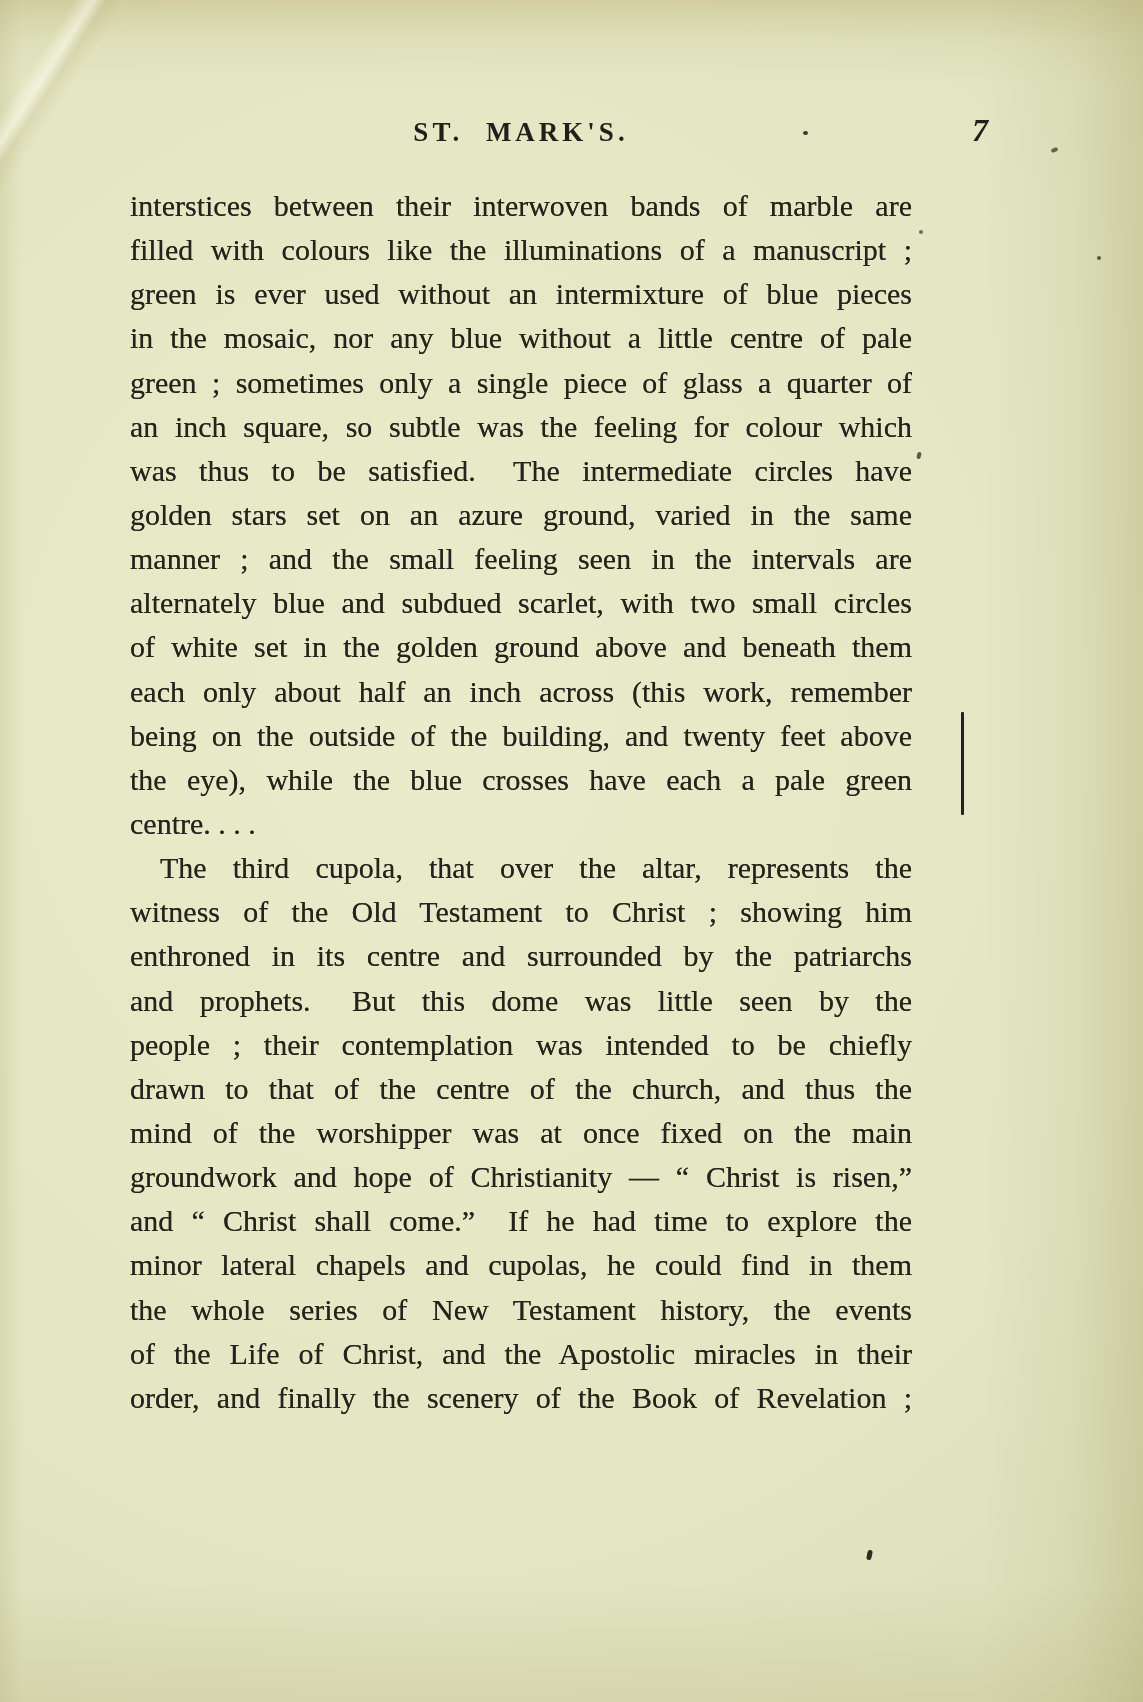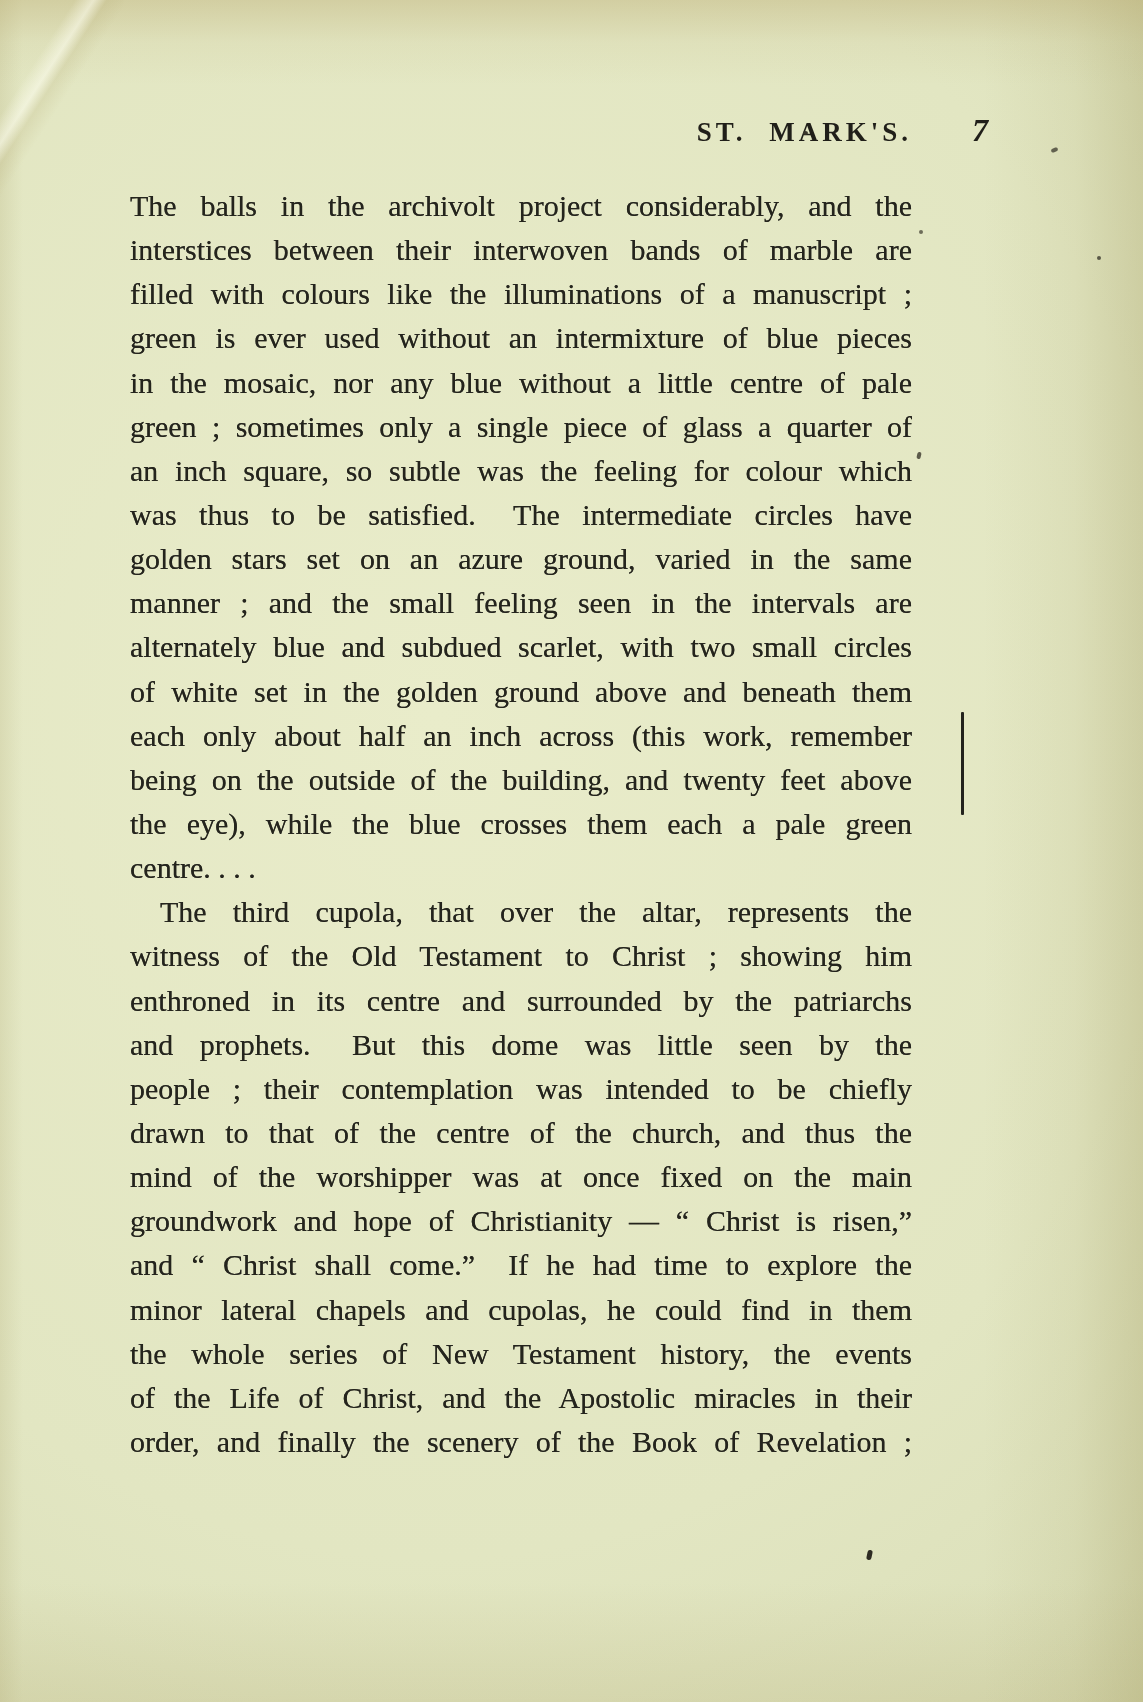--- a/index.html
+++ b/index.html
@@ -18,21 +18,21 @@
     color: #24241d;
   }
   .crease {
     position:absolute; left:-30px; top:-20px; width:140px; height:230px;
     background: linear-gradient(115deg, rgba(255,255,240,0.0) 40%, rgba(252,252,238,0.55) 47%, rgba(190,182,130,0.25) 52%, rgba(255,255,240,0) 60%);
     transform: rotate(8deg);
     pointer-events:none;
   }
   .running-header {
     position:absolute; left:130px; top:117px; width:782px;
-    text-align:right;
+    text-align:center;
     font-weight:bold; font-size:27px; letter-spacing:4px; word-spacing:12px;
     color:#201f19;
   }
   .page-number {
     position:absolute; left:972px; top:112px; width:60px;
     font-weight:bold; font-style:italic; font-size:32px; color:#201f19;
   }
   .textblock {
     position:absolute; left:130px; top:184px; width:782px;
   }
@@ -62,35 +62,34 @@
 </head>
 <body>
 
 <div class="page">
   <div class="crease"></div>
 
   <div class="running-header">ST.  MARK'S.</div>
   <div class="page-number">7</div>
 
   <div class="textblock">
-    <div class="ln">The balls in the archivolt project considerably, and the</div>
     <div class="ln">interstices between their interwoven bands of marble are</div>
     <div class="ln">filled with colours like the illuminations of a manuscript ;</div>
     <div class="ln">green is ever used without an intermixture of blue pieces</div>
     <div class="ln">in the mosaic, nor any blue without a little centre of pale</div>
     <div class="ln">green ; sometimes only a single piece of glass a quarter of</div>
     <div class="ln">an inch square, so subtle was the feeling for colour which</div>
     <div class="ln">was thus to be satisfied.  The intermediate circles have</div>
     <div class="ln">golden stars set on an azure ground, varied in the same</div>
     <div class="ln">manner ; and the small feeling seen in the intervals are</div>
     <div class="ln">alternately blue and subdued scarlet, with two small circles</div>
     <div class="ln">of white set in the golden ground above and beneath them</div>
     <div class="ln">each only about half an inch across (this work, remember</div>
     <div class="ln">being on the outside of the building, and twenty feet above</div>
-    <div class="ln">the eye), while the blue crosses them each a pale green</div>
+    <div class="ln">the eye), while the blue crosses have each a pale green</div>
     <div class="ln align-left">centre. . . .</div>
     <div class="ln indent">The third cupola, that over the altar, represents the</div>
     <div class="ln">witness of the Old Testament to Christ ; showing him</div>
     <div class="ln">enthroned in its centre and surrounded by the patriarchs</div>
     <div class="ln">and prophets.  But this dome was little seen by the</div>
     <div class="ln">people ; their contemplation was intended to be chiefly</div>
     <div class="ln">drawn to that of the centre of the church, and thus the</div>
     <div class="ln">mind of the worshipper was at once fixed on the main</div>
     <div class="ln">groundwork and hope of Christianity — “ Christ is risen,”</div>
     <div class="ln">and “ Christ shall come.”  If he had time to explore the</div>

